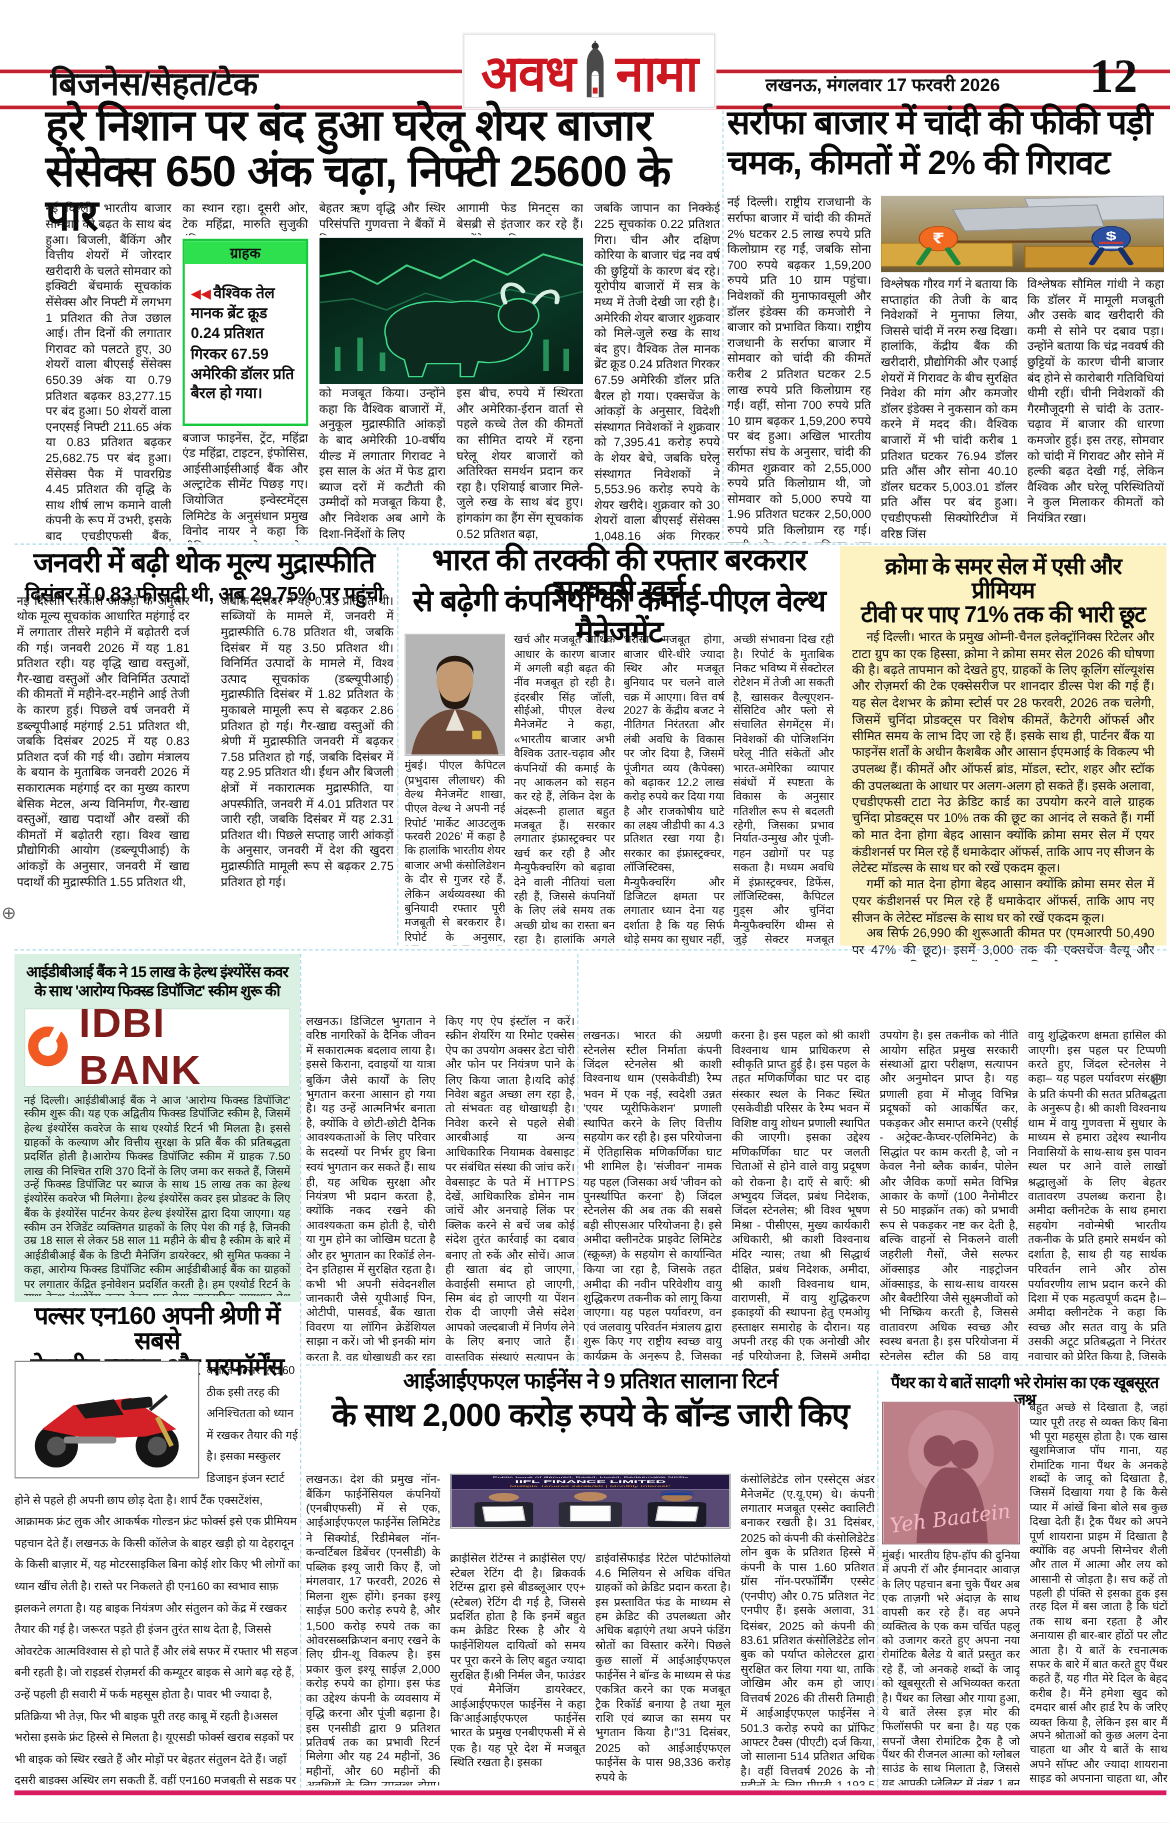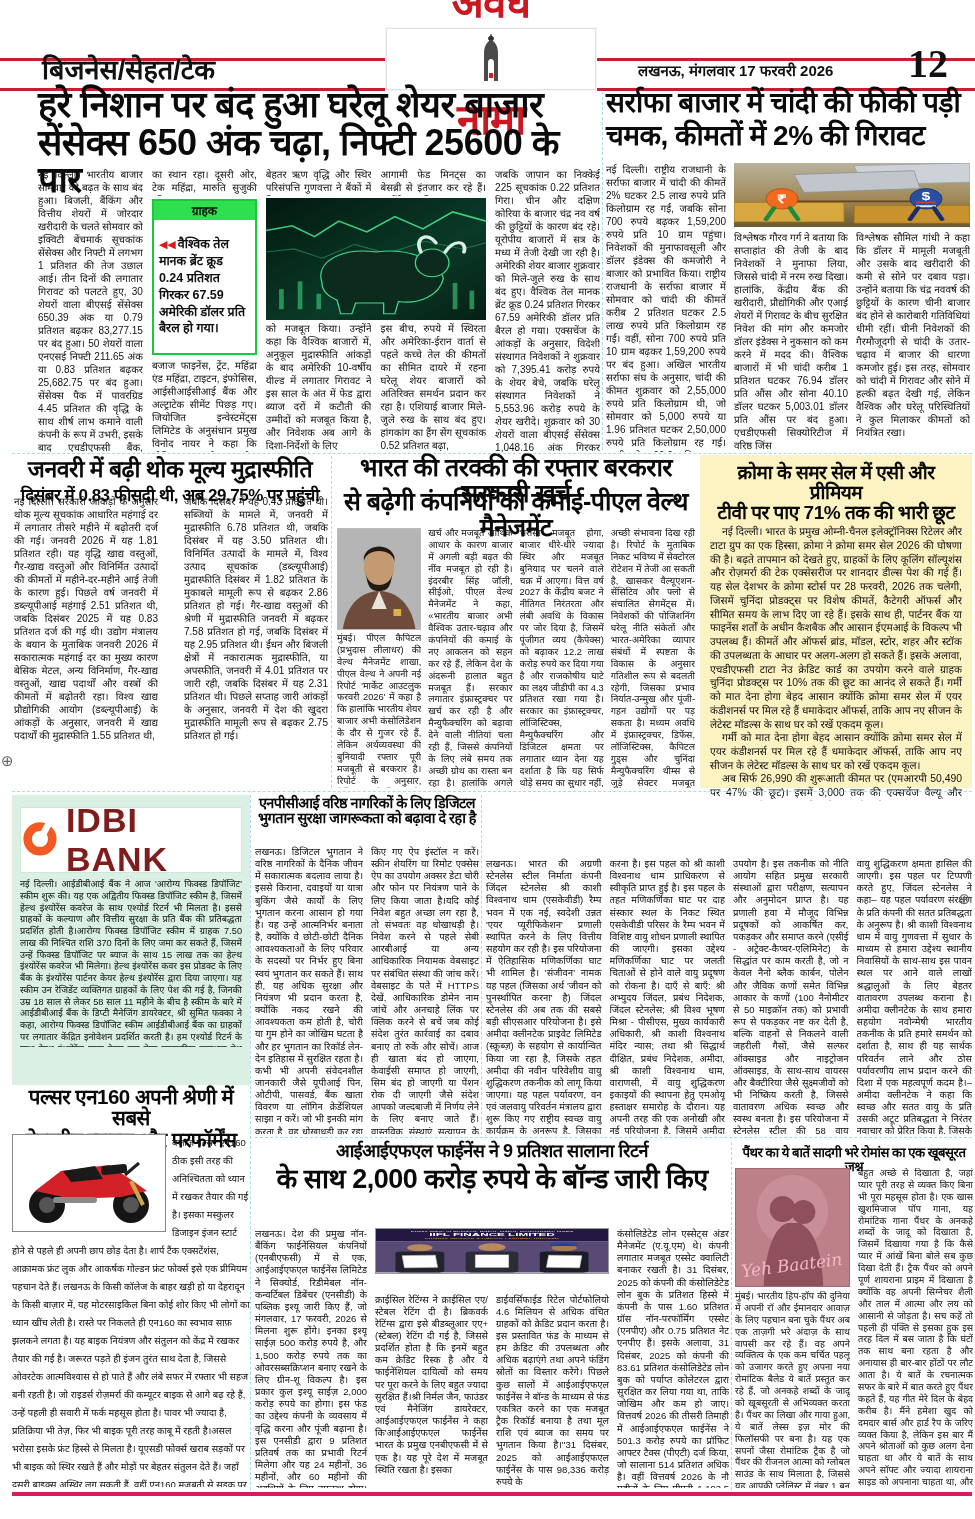--- a/index.html
+++ b/index.html
@@ -23,21 +23,21 @@
   .gbox-arrow{color:#d81a1a;font-size:11px;margin-right:2px;}
   
   .croma{background:#fdf2c2;padding:8px 10px;box-sizing:border-box;}
   .croma p{margin:0;text-indent:12px;font-size:10.4px;line-height:1.32;text-align:justify;}
   
   .idbi{background:#d9f0e2;padding:7px 8px;box-sizing:border-box;}
   .idbi-logo{background:#fff;display:flex;align-items:center;justify-content:center;gap:7px;
              height:64px;margin:5px 0 6px 0;border:1px solid #cfe6d8;}
   .idbi-word{font-size:34px;font-weight:bold;color:#7f1d1d;letter-spacing:1px;}
   .mast{display:flex;align-items:center;justify-content:center;gap:4px;background:#fff;
-        border:1px solid #e0e0e0;box-shadow:0 0 0 1px #f6f6f6;flex-direction:column;}
+        border:1px solid #e0e0e0;box-shadow:0 0 0 1px #f6f6f6;}
   .mast-word{color:#cc1620;font-weight:bold;font-size:42px;letter-spacing:-1px;}
   .pgnum{font-family:"Liberation Serif","DejaVu Serif",serif;font-weight:bold;font-size:40px;}
   .regmark{color:#666;font-size:15px;}
   .pink-rule{background:#d81b60;height:4px;}
 </style>
 </head>
 <body>
 
 <div id="page">
 
@@ -199,36 +199,33 @@
       <p>अब सिर्फ 26,990 की शुरूआती कीमत पर (एमआरपी 50,490 पर 47% की छूट)। इसमें 3,000 तक की एक्सचेंज वैल्यू और 2,000 का एडिशनल एक्सचेंज बोनस शामिल है।</p>
 
     </div>
   </div>
 
   <div class="abs dash-h" style="left:12px;top:791px;width:960px;"></div>
   <div class="abs dash-v" style="left:250px;top:795px;height:695px;"></div>
   <div class="abs dash-v" style="left:481px;top:795px;height:340px;"></div>
 
   <div class="abs idbi" style="left:12px;top:795px;width:238px;height:290px;">
+    <div class="hl center" style="font-size:12.6px;line-height:1.3;">आईडीबीआई बैंक ने 15 लाख के हेल्थ इंश्योरेंस कवर के साथ 'आरोग्य फिक्स्ड डिपॉजिट' स्कीम शुरू की</div>
     <div class="idbi-logo">
       <span style="display:inline-block;width:40px;height:40px;">
         <svg viewBox="0 0 40 40">
           <circle cx="20" cy="20" r="13" fill="none" stroke="#f15a22" stroke-width="9"></circle>
           <rect x="17" y="0" width="7" height="13" fill="#fff" transform="rotate(28 20 20)"></rect>
         </svg>
       </span>
       <span class="idbi-word">IDBI BANK</span>
     </div>
     <div class="jcol-s" style="height:168px;font-size:9.2px;">नई दिल्ली। आईडीबीआई बैंक ने आज 'आरोग्य फिक्स्ड डिपॉजिट' स्कीम शुरू की। यह एक अद्वितीय फिक्स्ड डिपॉजिट स्कीम है, जिसमें हेल्थ इंश्योरेंस कवरेज के साथ एश्योर्ड रिटर्न भी मिलता है। इससे ग्राहकों के कल्याण और वित्तीय सुरक्षा के प्रति बैंक की प्रतिबद्धता प्रदर्शित होती है।आरोग्य फिक्स्ड डिपॉजिट स्कीम में ग्राहक 7.50 लाख की निश्चित राशि 370 दिनों के लिए जमा कर सकते हैं, जिसमें उन्हें फिक्स्ड डिपॉजिट पर ब्याज के साथ 15 लाख तक का हेल्थ इंश्योरेंस कवरेज भी मिलेगा। हेल्थ इंश्योरेंस कवर इस प्रोडक्ट के लिए बैंक के इंश्योरेंस पार्टनर केयर हेल्थ इंश्योरेंस द्वारा दिया जाएगा। यह स्कीम उन रेजिडेंट व्यक्तिगत ग्राहकों के लिए पेश की गई है, जिनकी उम्र 18 साल से लेकर 58 साल 11 महीने के बीच है स्कीम के बारे में आईडीबीआई बैंक के डिप्टी मैनेजिंग डायरेक्टर, श्री सुमित फक्का ने कहा, आरोग्य फिक्स्ड डिपॉजिट स्कीम आईडीबीआई बैंक का ग्राहकों पर लगातार केंद्रित इनोवेशन प्रदर्शित करती है। हम एश्योर्ड रिटर्न के साथ हेल्थ इंश्योरेंस कवर देकर एक ऐसा व्यवहारिक समाधान पेश कर रहे हैं, जो ग्राहकों को वित्तीय स्थिरता के साथ हेल्थ सिक्योरिटी भी प्रदान करता है।</div>
   </div>
 
-  <div class="abs" style="left:255px;top:796px;width:224px;">
-    <div class="hl center" style="font-size:14.4px;">एनपीसीआई वरिष्ठ नागरिकों के लिए डिजिटल</div>
-    <div class="hl center" style="font-size:14.4px;">भुगतान सुरक्षा जागरूकता को बढ़ावा दे रहा है</div>
-  </div>
   <div class="abs flexrow" style="left:255px;top:846px;width:224px;height:288px;gap:8px;">
     <div class="jcol-s" style="flex:1;">लखनऊ। डिजिटल भुगतान ने वरिष्ठ नागरिकों के दैनिक जीवन में सकारात्मक बदलाव लाया है। इससे किराना, दवाइयों या यात्रा बुकिंग जैसे कार्यों के लिए भुगतान करना आसान हो गया है। यह उन्हें आत्मनिर्भर बनाता है, क्योंकि वे छोटी-छोटी दैनिक आवश्यकताओं के लिए परिवार के सदस्यों पर निर्भर हुए बिना स्वयं भुगतान कर सकते हैं। साथ ही, यह अधिक सुरक्षा और नियंत्रण भी प्रदान करता है, क्योंकि नकद रखने की आवश्यकता कम होती है, चोरी या गुम होने का जोखिम घटता है और हर भुगतान का रिकॉर्ड लेन-देन इतिहास में सुरक्षित रहता है।कभी भी अपनी संवेदनशील जानकारी जैसे यूपीआई पिन, ओटीपी, पासवर्ड, बैंक खाता विवरण या लॉगिन क्रेडेंशियल साझा न करें। जो भी इनकी मांग करता है, वह धोखाधड़ी कर रहा है।अनजान लिंक पर क्लिक न करें और कॉल करने वालों या स्वयं को अधिकारी बताने वाले अजनबियों द्वारा साझा</div>
     <div class="jcol-s" style="flex:1;">किए गए ऐप इंस्टॉल न करें। स्क्रीन शेयरिंग या रिमोट एक्सेस ऐप का उपयोग अक्सर डेटा चोरी और फोन पर नियंत्रण पाने के लिए किया जाता है।यदि कोई निवेश बहुत अच्छा लग रहा है, तो संभवतः वह धोखाधड़ी है। निवेश करने से पहले सेबी आरबीआई या अन्य आधिकारिक नियामक वेबसाइट पर संबंधित संस्था की जांच करें। वेबसाइट के पते में HTTPS देखें, आधिकारिक डोमेन नाम जांचें और अनचाहे लिंक पर क्लिक करने से बचें जब कोई संदेश तुरंत कार्रवाई का दबाव बनाए तो रुकें और सोचें। आज ही खाता बंद हो जाएगा, केवाईसी समाप्त हो जाएगी, सिम बंद हो जाएगी या पेंशन रोक दी जाएगी जैसे संदेश आपको जल्दबाजी में निर्णय लेने के लिए बनाए जाते हैं। वास्तविक संस्थाएं सत्यापन के लिए समय देती हैं।यदि आपको कानूनी मामलों से संबंधित कोई अप्रत्याशित कॉल या संदेश मिलता है, तो शांत रहें और सत्यापन करें।</div>
   </div>
 
   <div class="abs flexrow" style="left:486px;top:858px;width:486px;height:276px;gap:8px;">
     <div class="jcol-s" style="flex:1;">लखनऊ। भारत की अग्रणी स्टेनलेस स्टील निर्माता कंपनी जिंदल स्टेनलेस श्री काशी विश्वनाथ धाम (एसकेवीडी) रैम्प भवन में एक नई, स्वदेशी उन्नत 'एयर प्यूरीफिकेशन' प्रणाली स्थापित करने के लिए वित्तीय सहयोग कर रही है। इस परियोजना में ऐतिहासिक मणिकर्णिका घाट भी शामिल है। 'संजीवन' नामक यह पहल (जिसका अर्थ 'जीवन को पुनर्स्थापित करना' है) जिंदल स्टेनलेस की अब तक की सबसे बड़ी सीएसआर परियोजना है। इसे अमीदा क्लीनटेक प्राइवेट लिमिटेड (स्क्रूब्ज़) के सहयोग से कार्यान्वित किया जा रहा है, जिसके तहत अमीदा की नवीन परिवेशीय वायु शुद्धिकरण तकनीक को लागू किया जाएगा। यह पहल पर्यावरण, वन एवं जलवायु परिवर्तन मंत्रालय द्वारा शुरू किए गए राष्ट्रीय स्वच्छ वायु कार्यक्रम के अनुरूप है, जिसका उद्देश्य शहर, क्षेत्रीय और राष्ट्रीय स्तर पर स्वच्छ एवं स्वस्थ हवा सुनिश्चित</div>
     <div class="jcol-s" style="flex:1;">करना है। इस पहल को श्री काशी विश्वनाथ धाम प्राधिकरण से स्वीकृति प्राप्त हुई है। इस पहल के तहत मणिकर्णिका घाट पर दाह संस्कार स्थल के निकट स्थित एसकेवीडी परिसर के रैम्प भवन में विशिष्ट वायु शोधन प्रणाली स्थापित की जाएगी। इसका उद्देश्य मणिकर्णिका घाट पर जलती चिताओं से होने वाले वायु प्रदूषण को रोकना है। दाएँ से बाएँ: श्री अभ्युदय जिंदल, प्रबंध निदेशक, जिंदल स्टेनलेस; श्री विश्व भूषण मिश्रा - पीसीएस, मुख्य कार्यकारी अधिकारी, श्री काशी विश्वनाथ मंदिर न्यास; तथा श्री सिद्धार्थ दीक्षित, प्रबंध निदेशक, अमीदा, श्री काशी विश्वनाथ धाम, वाराणसी, में वायु शुद्धिकरण इकाइयों की स्थापना हेतु एमओयू हस्ताक्षर समारोह के दौरान। यह अपनी तरह की एक अनोखी और नई परियोजना है, जिसमें अमीदा की अंट्रेक्ट-कैप्चर-एलिमिनेट (एसीई+) तकनीक का</div>
     <div class="jcol-s" style="flex:1;">उपयोग है। इस तकनीक को नीति आयोग सहित प्रमुख सरकारी संस्थाओं द्वारा परीक्षण, सत्यापन और अनुमोदन प्राप्त है। यह प्रणाली हवा में मौजूद विभिन्न प्रदूषकों को आकर्षित कर, पकड़कर और समाप्त करने (एसीई - अट्रेक्ट-कैप्चर-एलिमिनेट) के सिद्धांत पर काम करती है, जो न केवल नैनो ब्लैक कार्बन, पोलेन और जैविक कणों समेत विभिन्न आकार के कणों (100 नैनोमीटर से 50 माइक्रॉन तक) को प्रभावी रूप से पकड़कर नष्ट कर देती है, बल्कि वाहनों से निकलने वाली जहरीली गैसों, जैसे सल्फर ऑक्साइड और नाइट्रोजन ऑक्साइड, के साथ-साथ वायरस और बैक्टीरिया जैसे सूक्ष्मजीवों को भी निष्क्रिय करती है, जिससे वातावरण अधिक स्वच्छ और स्वस्थ बनता है। इस परियोजना में स्टेनलेस स्टील की 58 वायु शुद्धिकरण इकाइयाँ शामिल हैं, जिनसे प्रति घंटे 3,00,000 घन मीटर से अधिक</div>
     <div class="jcol-s" style="flex:1;">वायु शुद्धिकरण क्षमता हासिल की जाएगी। इस पहल पर टिप्पणी करते हुए, जिंदल स्टेनलेस ने कहा– यह पहल पर्यावरण संरक्षण के प्रति कंपनी की सतत प्रतिबद्धता के अनुरूप है। श्री काशी विश्वनाथ धाम में वायु गुणवत्ता में सुधार के माध्यम से हमारा उद्देश्य स्थानीय निवासियों के साथ-साथ इस पावन स्थल पर आने वाले लाखों श्रद्धालुओं के लिए बेहतर वातावरण उपलब्ध कराना है। अमीदा क्लीनटेक के साथ हमारा सहयोग नवोन्मेषी भारतीय तकनीक के प्रति हमारे समर्थन को दर्शाता है, साथ ही यह सार्थक परिवर्तन लाने और ठोस पर्यावरणीय लाभ प्रदान करने की दिशा में एक महत्वपूर्ण कदम है।– अमीदा क्लीनटेक ने कहा कि स्वच्छ और सतत वायु के प्रति उसकी अटूट प्रतिबद्धता ने निरंतर नवाचार को प्रेरित किया है, जिसके परिणामस्वरूप अत्याधुनिक एसीई+</div>

